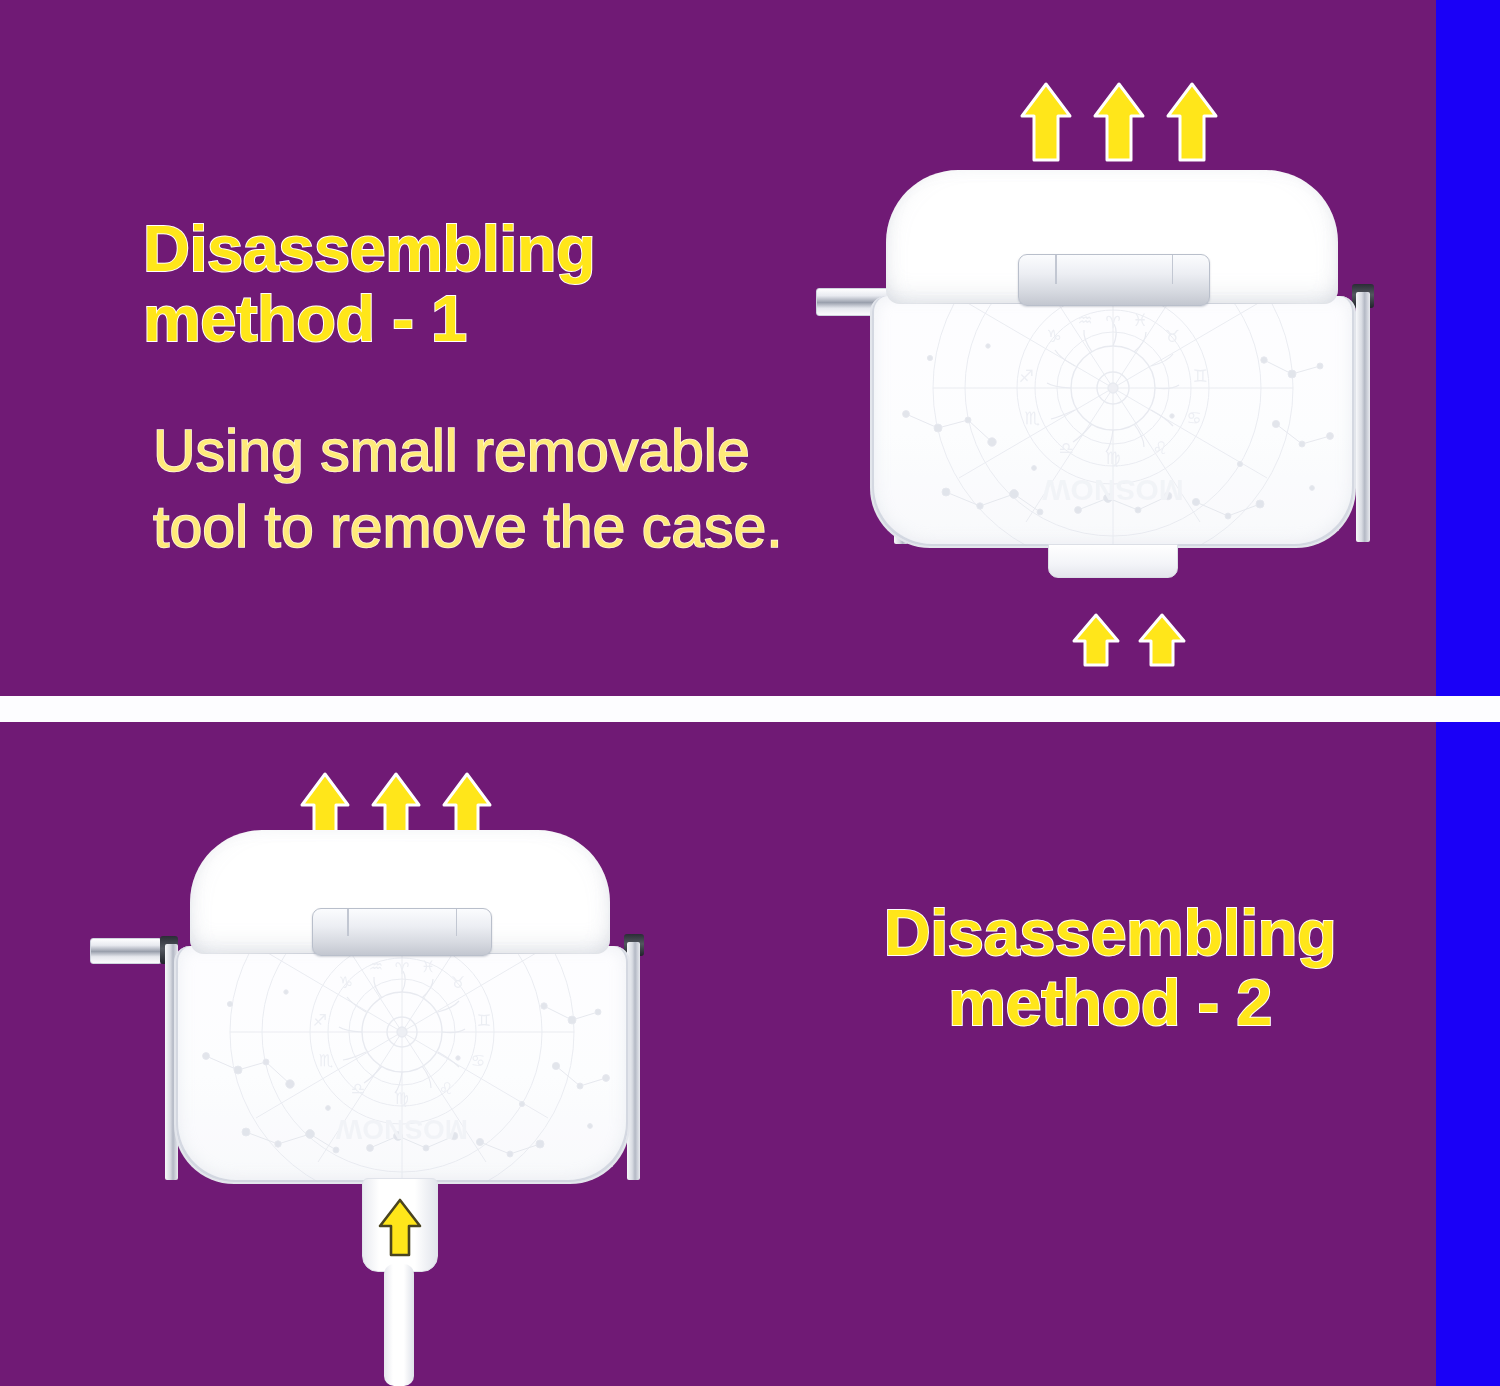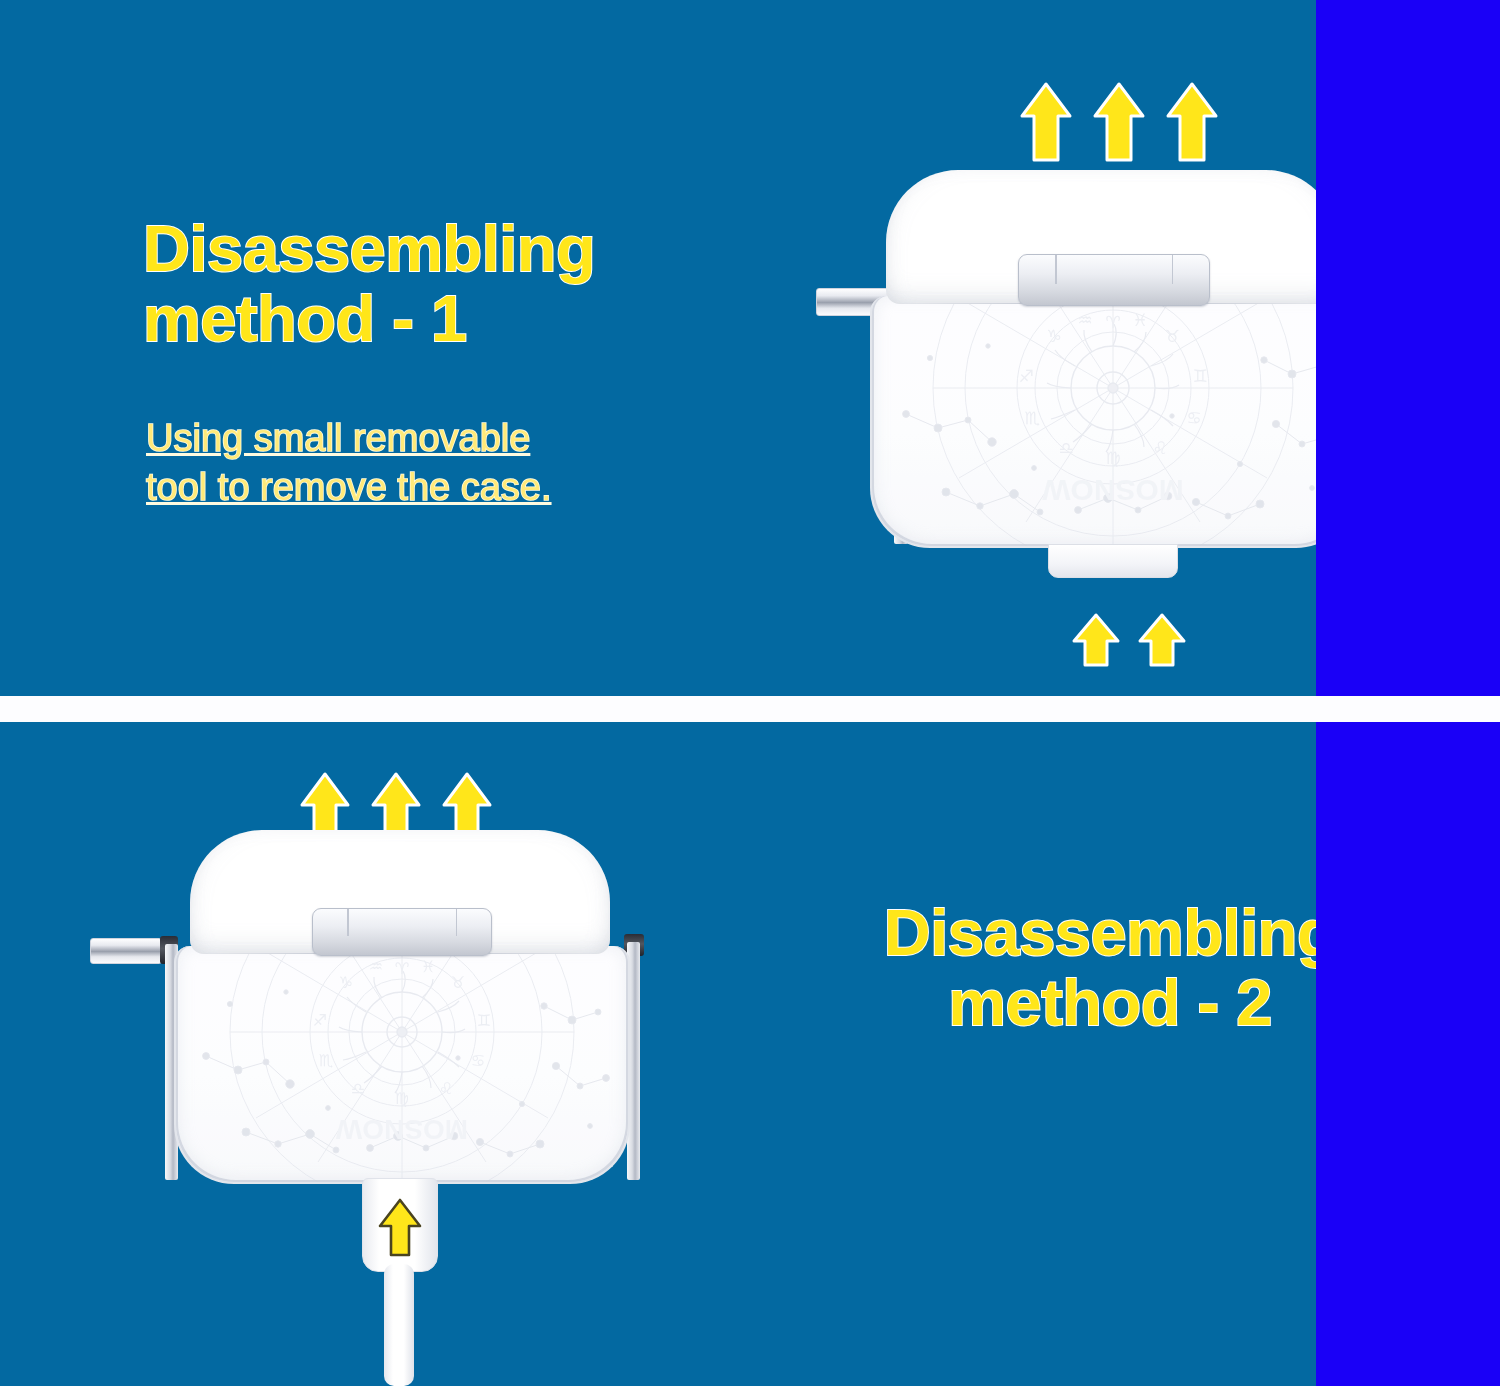--- a/index.html
+++ b/index.html
@@ -1,43 +1,42 @@
 <!DOCTYPE html>
 <html><head>
 <meta charset="utf-8">
 <style>
   html,body{margin:0;padding:0;background:#1a00f7;}
   body{
     width:1500px;height:1386px;overflow:hidden;position:relative;
     font-family:"Liberation Sans","DejaVu Sans",sans-serif;
   }
-  .panel{position:absolute;left:0;width:1316px;background:#0369a1;overflow:hidden;}
+  .panel{position:absolute;left:0;width:1436px;background:#701a75;overflow:hidden;}
   #panel-1{top:0;height:696px;}
   #divider{position:absolute;left:0;top:696px;width:1500px;height:26px;background:#fdfdff;}
   #panel-2{top:722px;height:664px;}
 
   
   .text-col{position:absolute;}
   .heading{
     font-size:65px;font-weight:bold;line-height:1.08;
     color:#ffe61a;
     -webkit-text-stroke:2px #ffffff;
     paint-order:stroke fill;
     letter-spacing:-0.5px;
     white-space:pre-line;
     margin:0;
   }
   .subtext{
-    font-size:38px;font-weight:normal;line-height:1.28;
+    font-size:59px;font-weight:normal;line-height:1.28;
     color:#ffea7a;
     -webkit-text-stroke:1.6px #fffbe0;
     paint-order:stroke fill;
     white-space:pre-line;
-    margin:3px;
-    text-decoration:underline;
+    margin:10px;
   }
   #text-1{left:143px;top:214px;width:660px;text-align:left;}
   #text-1 .subtext{margin-top:60px;}
   #text-2{left:800px;top:898px;width:620px;text-align:center;}
   #text-2 .subtext{margin-top:58px;}
 
   
   .arrow{position:absolute;}
   .arrow svg{display:block;overflow:visible;}
 

